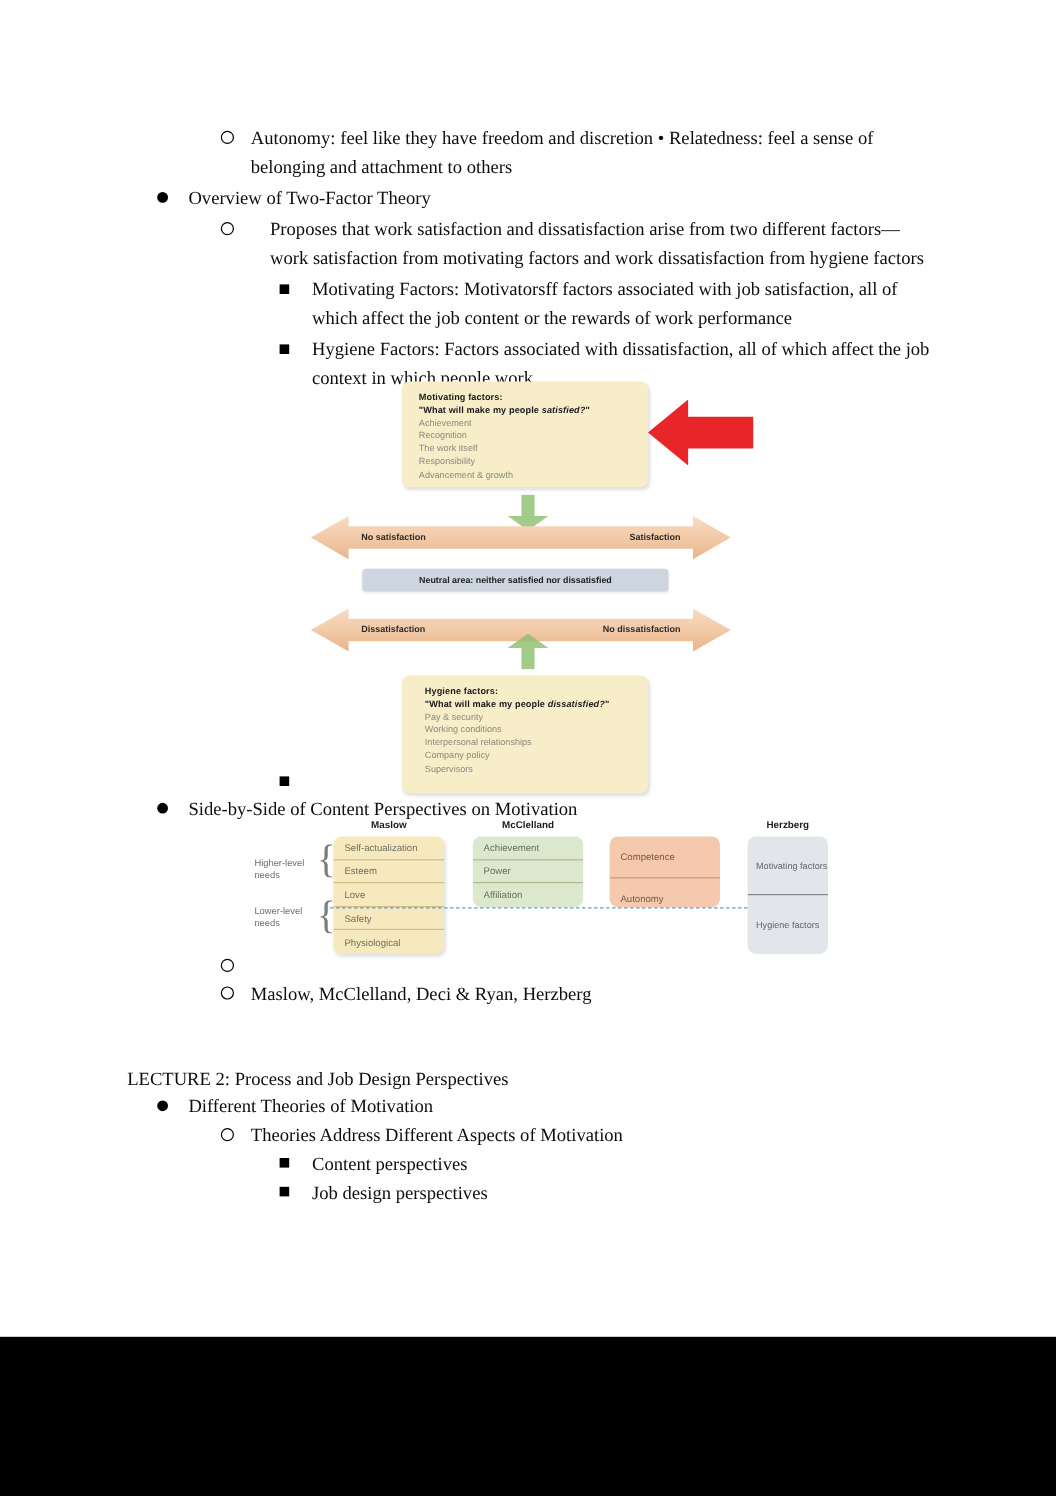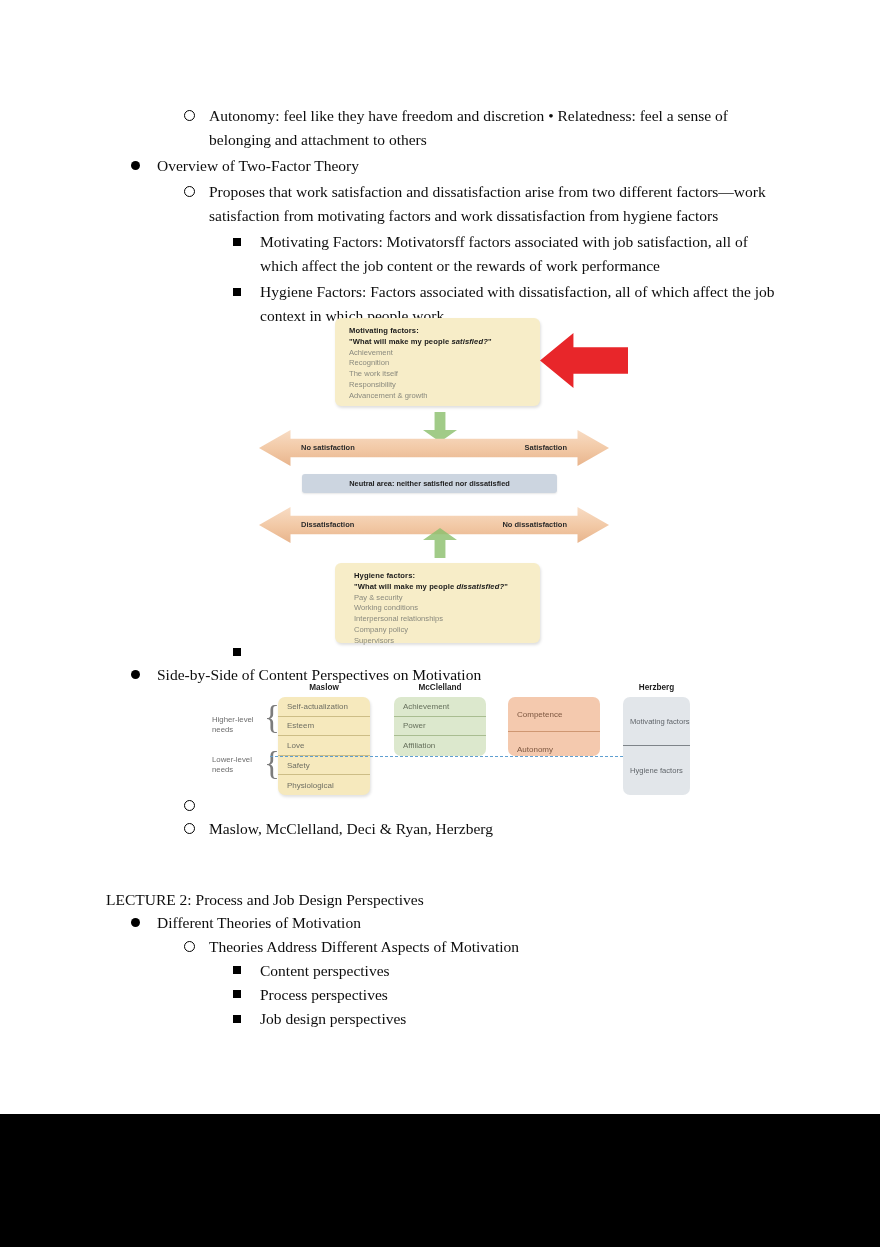--- a/index.html
+++ b/index.html
@@ -108,21 +108,21 @@
     line-height: 1.42;
     letter-spacing: 0.1px;
   }
   .fb-title .ital { font-style: italic; }
   .fb-item {
     font-size: 7.6px;
     color: #8a8a7e;
     line-height: 1.42;
   }
   #motivating-box { left: 80px; top: 6px; width: 205px; height: 88px; }
-  #hygiene-box { left: 80px; top: 251px; width: 205px; height: 80px; padding-left: 19px; }
+  #hygiene-box { left: 80px; top: 251px; width: 205px; height: 98px; padding-left: 19px; }
 
   .green-arrow {
     position: absolute;
     width: 34px; height: 30px;
     background: #8cbf6e;
     opacity: .82;
   }
   #green-down {
     left: 168px; top: 100px;
     clip-path: polygon(34% 0, 66% 0, 66% 60%, 100% 60%, 50% 100%, 0 60%, 34% 60%);
@@ -285,21 +285,21 @@
     <div class="row lvl2" style="margin-bottom:2px;">
       <span class="bullet circ"></span>
       <span class="btext">Autonomy: feel like they have freedom and discretion • Relatedness: feel a sense of belonging and attachment to others</span>
     </div>
 
     <div class="row lvl1" style="margin-bottom:2px;">
       <span class="bullet disc"></span>
       <span class="btext">Overview of Two-Factor Theory</span>
     </div>
 
-    <div class="row lvl2" style="margin-bottom:2px;">
+    <div class="row lvl2" style="margin-bottom:2px;gap:16px;">
       <span class="bullet circ"></span>
       <span class="btext">Proposes that work satisfaction and dissatisfaction arise from two different factors—work satisfaction from motivating factors and work dissatisfaction from hygiene factors</span>
     </div>
 
     <div class="row lvl3" style="margin-bottom:2px;">
       <span class="bullet sq"></span>
       <span class="btext">Motivating Factors: Motivatorsff factors associated with job satisfaction, all of which affect the job content or the rewards of work performance</span>
     </div>
 
     <div class="row lvl3">
@@ -429,23 +429,19 @@
     <div class="row lvl2">
       <span class="bullet circ"></span>
       <span class="btext">Theories Address Different Aspects of Motivation</span>
     </div>
     <div class="row lvl3">
       <span class="bullet sq"></span>
       <span class="btext">Content perspectives</span>
     </div>
     <div class="row lvl3">
       <span class="bullet sq"></span>
-      <span class="btext">Process perspectives</span>
-    </div>
-    <div class="row lvl3">
-      <span class="bullet sq"></span>
       <span class="btext">Job design perspectives</span>
     </div>
   </div>
 
   <div id="black-footer"></div>
 
 </div>
 
 </body></html>

